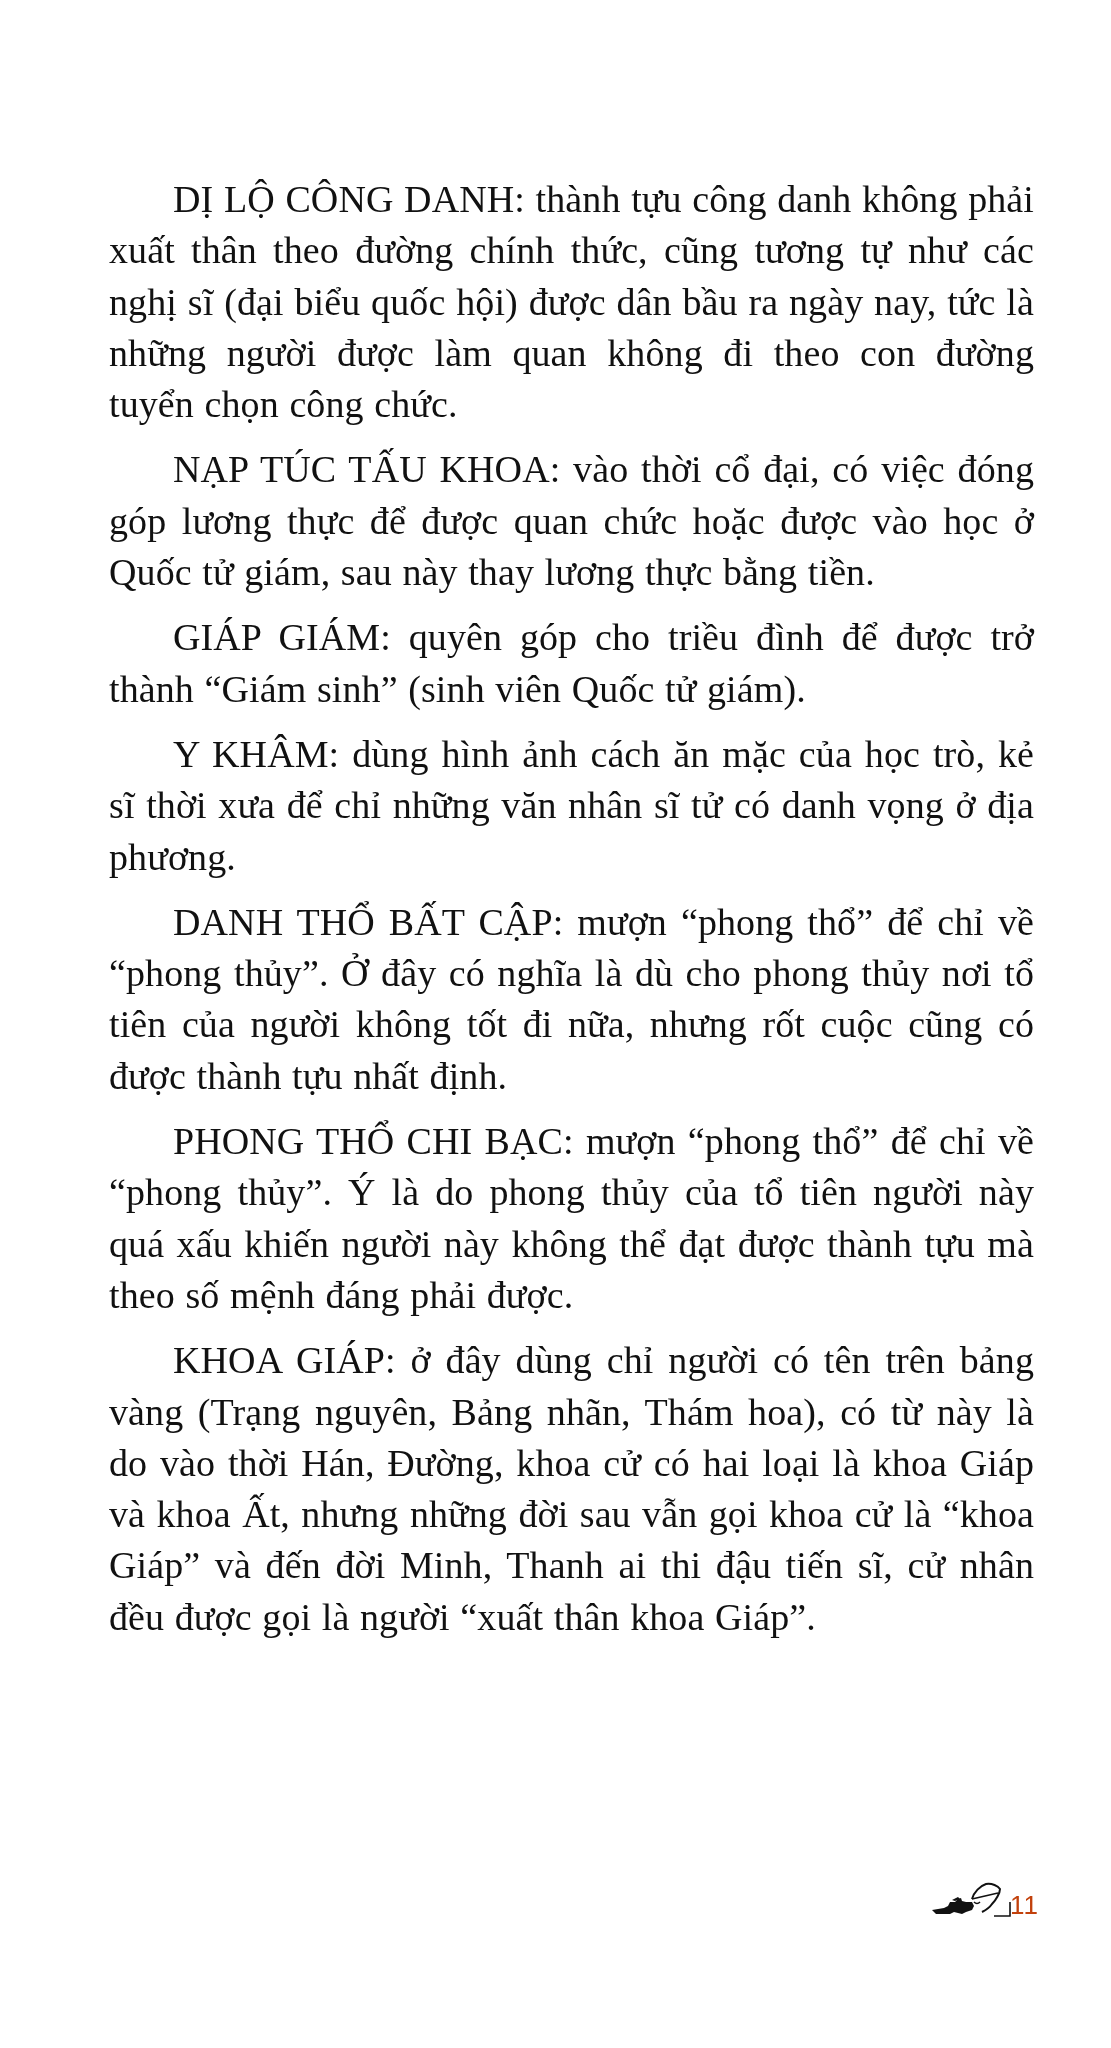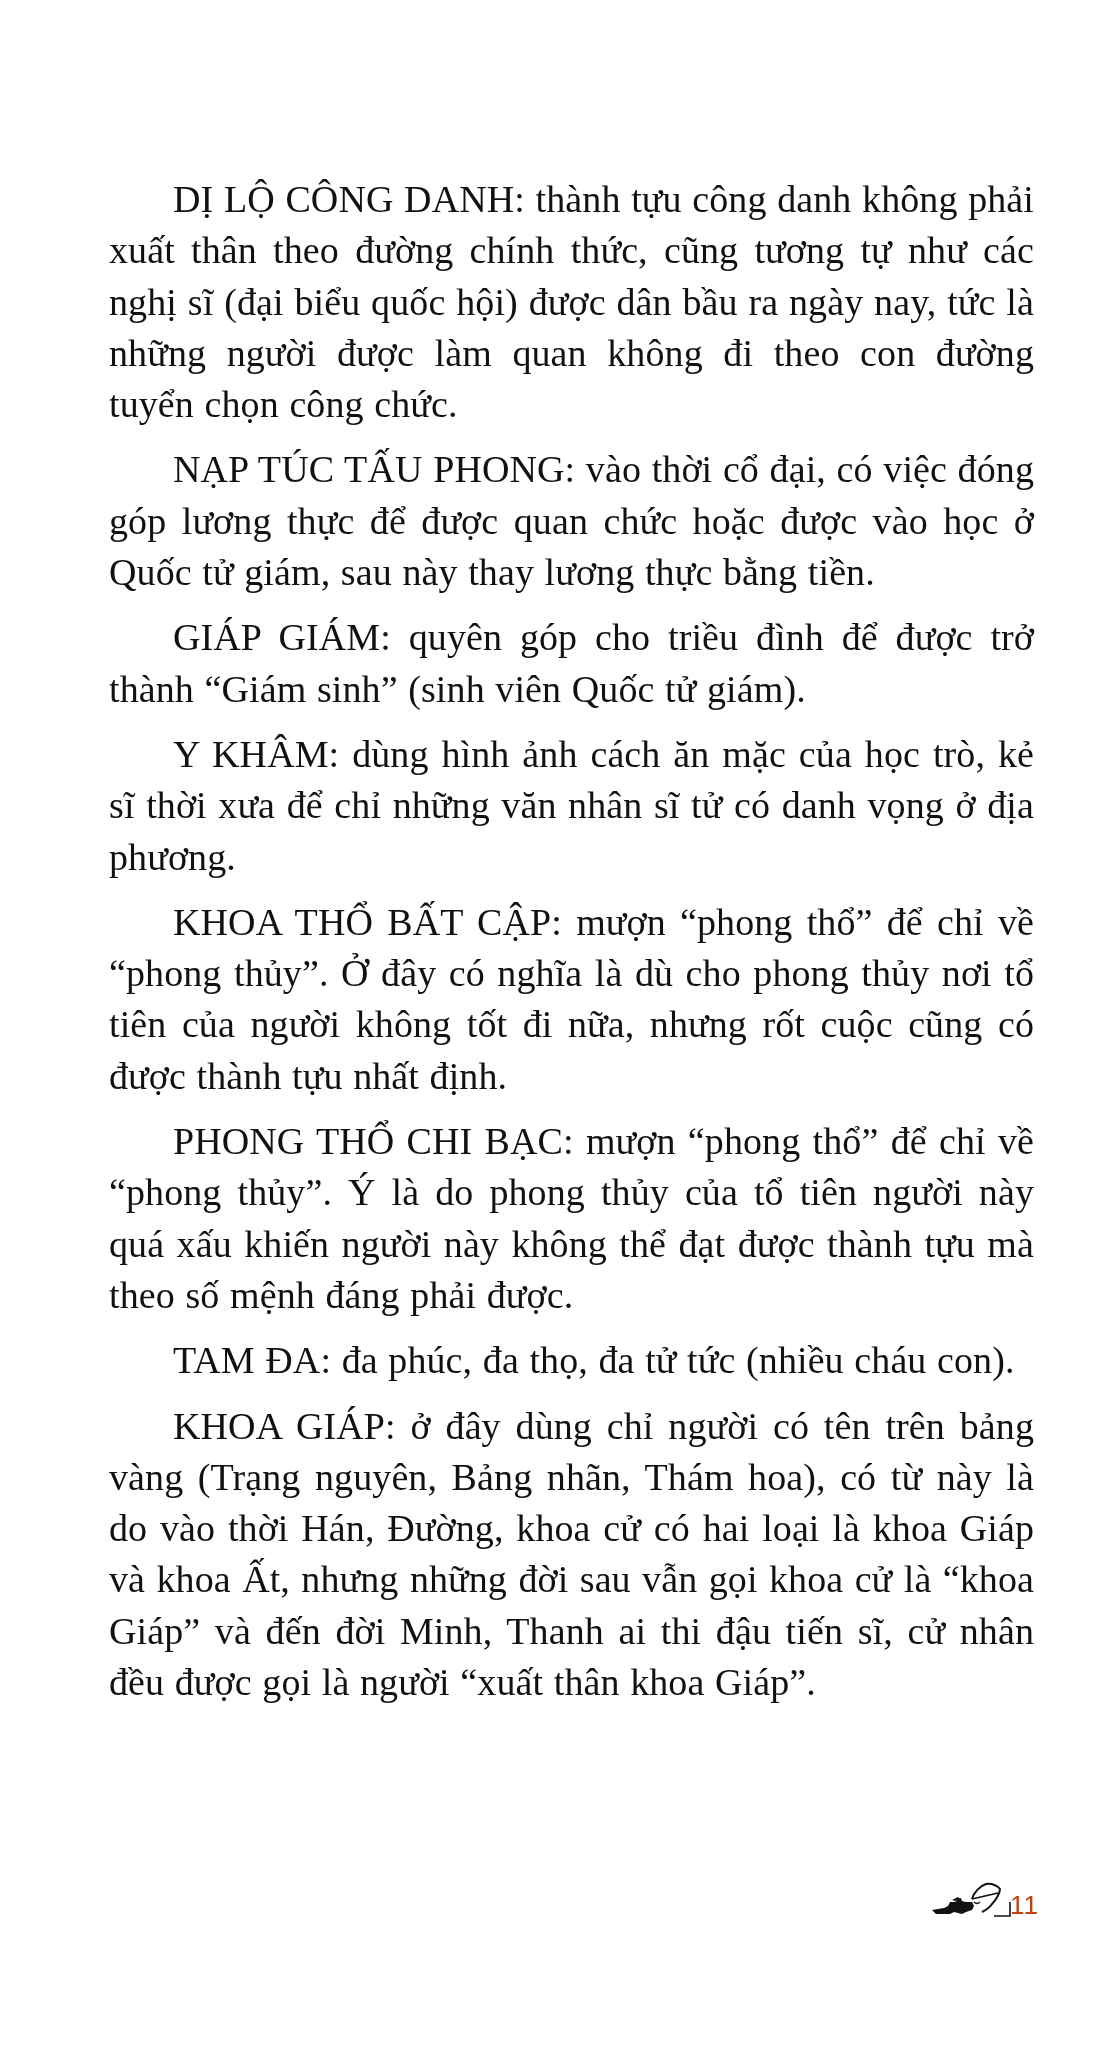--- a/index.html
+++ b/index.html
@@ -65,26 +65,25 @@
     color: #c2410c;
     letter-spacing: 1px;
   }
 </style>
 </head>
 <body>
 
 <div class="page">
   <div class="text-block">
     <p class="para"><span class="term">DỊ LỘ CÔNG DANH:</span><span> thành tựu công danh không phải xuất thân theo đường chính thức, cũng tương tự như các nghị sĩ (đại biểu quốc hội) được dân bầu ra ngày nay, tức là những người được làm quan không đi theo con đường tuyển chọn công chức.</span></p>
-    <p class="para"><span class="term">NẠP TÚC TẤU PHONG:</span><span> vào thời cổ đại, có việc đóng góp lương thực để được quan chức hoặc được vào học ở Quốc tử giám, sau này thay lương thực bằng tiền.</span></p>
+    <p class="para"><span class="term">NẠP TÚC TẤU KHOA:</span><span> vào thời cổ đại, có việc đóng góp lương thực để được quan chức hoặc được vào học ở Quốc tử giám, sau này thay lương thực bằng tiền.</span></p>
     <p class="para"><span class="term">GIÁP GIÁM:</span><span> quyên góp cho triều đình để được trở thành “Giám sinh” (sinh viên Quốc tử giám).</span></p>
     <p class="para"><span class="term">Y KHÂM:</span><span> dùng hình ảnh cách ăn mặc của học trò, kẻ sĩ thời xưa để chỉ những văn nhân sĩ tử có danh vọng ở địa phương.</span></p>
-    <p class="para"><span class="term">KHOA THỔ BẤT CẬP:</span><span> mượn “phong thổ” để chỉ về “phong thủy”. Ở đây có nghĩa là dù cho phong thủy nơi tổ tiên của người không tốt đi nữa, nhưng rốt cuộc cũng có được thành tựu nhất định.</span></p>
+    <p class="para"><span class="term">DANH THỔ BẤT CẬP:</span><span> mượn “phong thổ” để chỉ về “phong thủy”. Ở đây có nghĩa là dù cho phong thủy nơi tổ tiên của người không tốt đi nữa, nhưng rốt cuộc cũng có được thành tựu nhất định.</span></p>
     <p class="para"><span class="term">PHONG THỔ CHI BẠC:</span><span> mượn “phong thổ” để chỉ về “phong thủy”. Ý là do phong thủy của tổ tiên người này quá xấu khiến người này không thể đạt được thành tựu mà theo số mệnh đáng phải được.</span></p>
-    <p class="para"><span class="term">TAM ĐA:</span><span> đa phúc, đa thọ, đa tử tức (nhiều cháu con).</span></p>
     <p class="para"><span class="term">KHOA GIÁP:</span><span> ở đây dùng chỉ người có tên trên bảng vàng (Trạng nguyên, Bảng nhãn, Thám hoa), có từ này là do vào thời Hán, Đường, khoa cử có hai loại là khoa Giáp và khoa Ất, nhưng những đời sau vẫn gọi khoa cử là “khoa Giáp” và đến đời Minh, Thanh ai thi đậu tiến sĩ, cử nhân đều được gọi là người “xuất thân khoa Giáp”.</span></p>
   </div>
 
   <div class="folio">
     <svg class="ornament" viewBox="0 0 84 40">
 
       <path d="M4 30 L16 28 L20 26 L22 22 L27 22 L30 19 L33 18 L34 21 L38 22 L44 22 L46 26 L44 30 L38 32 L34 34 L30 33 L26 32 L22 34 L14 34 L8 34 Z" fill="#111"></path>
       <path d="M24 20 L30 17 L32 19 L27 21 Z" fill="#111"></path>
 
       <path d="M44 19 C46 12, 52 6, 58 4 C64 3, 70 6, 72 9 C72 13, 68 20, 64 24 C62 27, 58 30, 54 32" fill="none" stroke="#111" stroke-width="2"></path>

